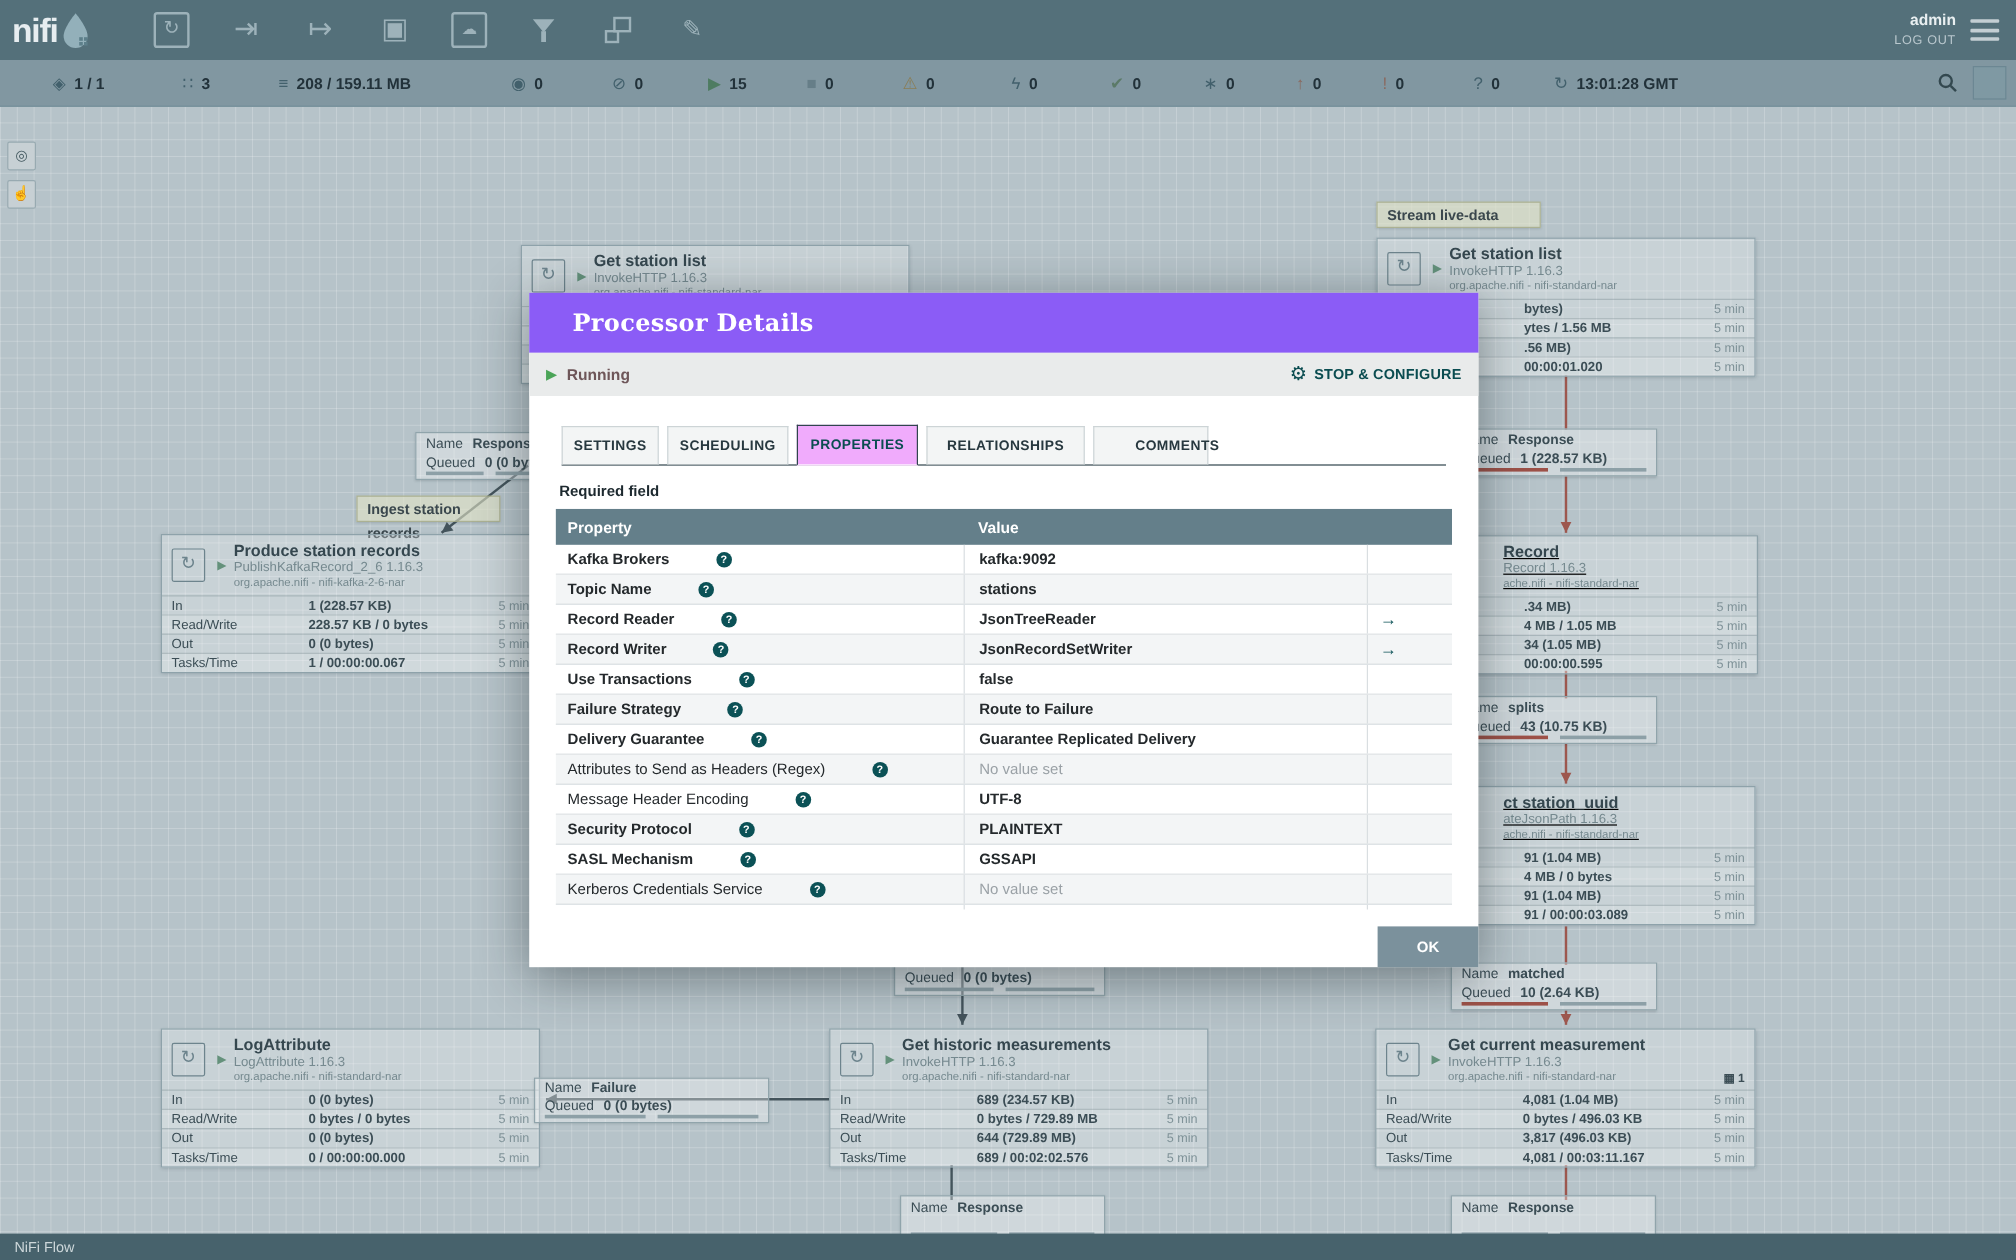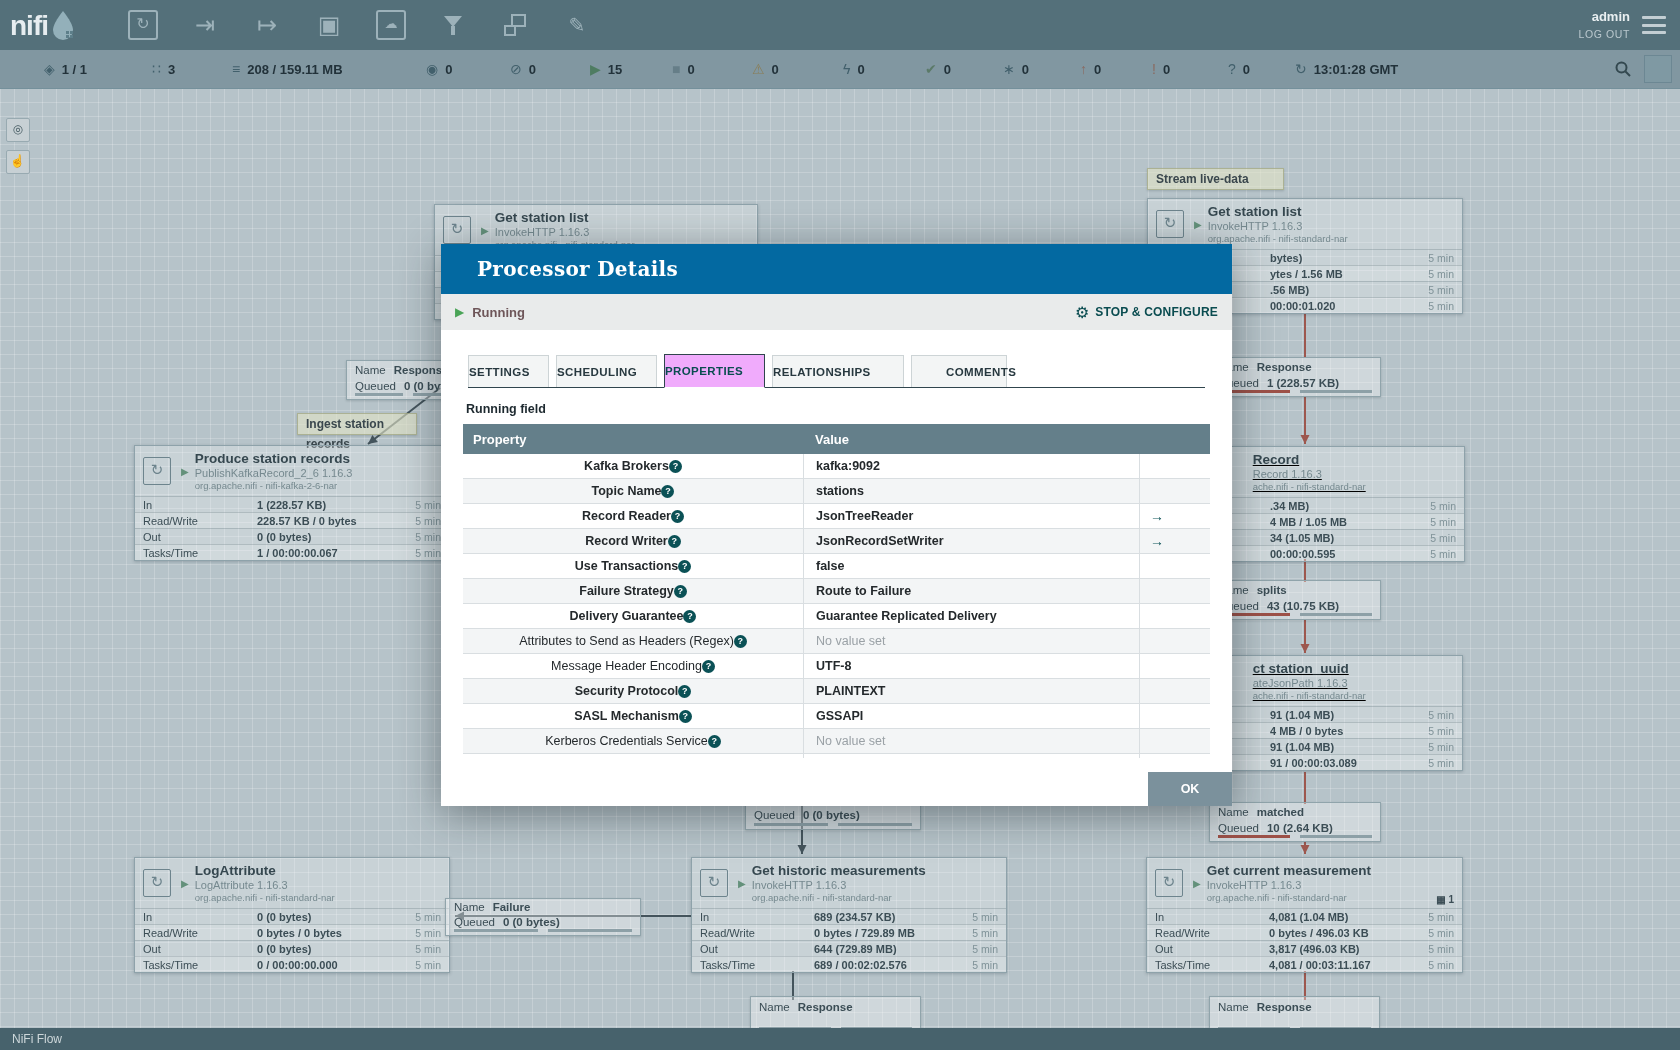--- a/index.html
+++ b/index.html
@@ -56,40 +56,40 @@
   .crow{display:flex;height:17px;align-items:center;padding:1px 8px 0;font-size:11.5px;color:#3b4d55;gap:8px;white-space:nowrap;}
   .cv{font-weight:600;}
   .cbars{margin-top:auto;display:flex;gap:10px;padding:0 8px 3px;}
   .cbars span{height:3px;flex:1;}
   .bar-red{background:#9d5148;}
   .bar-gray{background:#8da0a7;}
   #flowfooter{position:absolute;left:0;top:940px;width:1680px;height:22px;background:#47626c;z-index:3;display:flex;align-items:center;}
   #flowfooter .bc{font-size:12px;color:#cdd7da;margin-left:12px;}
   
   #dialog{position:absolute;left:441px;top:244px;width:791px;height:562px;background:#fff;z-index:10;box-shadow:0 8px 40px rgba(20,30,35,.45);}
-  #dlg-header{height:50px;background:#0369a1;display:flex;align-items:center;}
+  #dlg-header{height:50px;background:#8b5cf6;display:flex;align-items:center;}
   #dlg-title{font-family:"DejaVu Serif",serif;font-weight:bold;font-size:20px;color:#fff;margin-left:36px;letter-spacing:.3px;}
   #dlg-status{height:36px;background:#e9ebeb;display:flex;align-items:center;padding:0 14px;}
   .runplay{color:#4aa457;font-size:12px;margin-right:8px;}
   #dlg-runlabel{font-size:13px;font-weight:700;color:#6e5659;}
   #dlg-stopcfg{margin-left:auto;display:flex;align-items:center;gap:6px;cursor:pointer;}
   #dlg-stopcfg .gear{color:#0a4c50;font-size:16px;}
   #dlg-stopcfg .sctxt{font-size:12px;font-weight:700;color:#0a4c50;letter-spacing:.2px;}
   #tabbar{margin:24px 27px 0;border-bottom:1px solid #30454d;display:flex;gap:7px;align-items:flex-end;}
-  .tab{height:32px;line-height:32px;font-size:11.5px;font-weight:700;letter-spacing:.4px;color:#27383f;background:#f3f5f5;border:1px solid #cdd4d6;border-bottom:none;box-sizing:border-box;cursor:pointer;}
+  .tab{height:32px;line-height:32px;text-align:center;font-size:11.5px;font-weight:700;letter-spacing:.4px;color:#27383f;background:#f3f5f5;border:1px solid #cdd4d6;border-bottom:none;box-sizing:border-box;cursor:pointer;}
   .tab.sel{background:#f0abfc;border:1px solid #30454d;border-bottom:1px solid #fff;height:34px;line-height:33px;margin-bottom:-1px;color:#0a4c50;}
   #reqnote{margin:14px 0 8px 25px;font-size:12.5px;font-weight:700;color:#1d292f;}
   #tablewrap{margin:0 22px;height:334px;overflow:hidden;}
   #theader{display:flex;height:30px;background:#647f8a;align-items:center;color:#fff;font-size:13px;font-weight:700;}
   .col-p{width:340px;box-sizing:border-box;padding-left:10px;}
   .col-v{width:336px;box-sizing:border-box;padding-left:12px;}
   .col-x{flex:1;box-sizing:border-box;padding-left:10px;}
   .trow{display:flex;height:24px;align-items:center;border-bottom:1px solid #d9dee1;font-size:12.5px;color:#24292c;}
   .trow.even{background:#f3f5f6;}
-  .trow .col-p{display:flex;align-items:center;justify-content:center;padding-right:10px;height:100%;}
+  .trow .col-p{display:flex;align-items:center;justify-content:flex-start;padding-right:10px;height:100%;gap:39px;}
   .trow .col-v{border-left:1px solid #d9dee1;height:100%;display:flex;align-items:center;}
   .trow .col-x{border-left:1px solid #d9dee1;height:100%;display:flex;align-items:center;}
   .trow.req .propname{font-weight:700;}
   .valtext{font-weight:600;}
   .trow.unset .valtext{color:#9aa1a6;font-weight:400;}
   .help{width:13px;height:13px;border-radius:50%;background:#0b5156;color:#fff;font-size:9px;font-weight:700;line-height:13px;text-align:center;flex:none;cursor:pointer;}
   .golink{color:#0b5156;font-weight:700;font-size:14px;cursor:pointer;}
   .trow.partial{height:16px;overflow:hidden;align-items:flex-start;}
   .trow.partial .col-p,.trow.partial .col-v,.trow.partial .col-x{padding-top:6px;align-items:flex-start;}
   #okbtn{position:absolute;right:0;bottom:0;width:84px;height:34px;background:#7b919c;color:#fff;font-size:12.5px;font-weight:700;display:flex;align-items:center;justify-content:center;cursor:pointer;}
@@ -631,21 +631,21 @@
       <span class="sctxt">STOP &amp; CONFIGURE</span>
     </span>
   </div>
   <div id="tabbar">
       <div class="tab" style="width: 81px;"><span>SETTINGS</span></div>
       <div class="tab" style="width: 101px;"><span>SCHEDULING</span></div>
       <div class="tab sel" style="width: 101px;"><span>PROPERTIES</span></div>
       <div class="tab" style="width: 132px;"><span>RELATIONSHIPS</span></div>
       <div class="tab" style="width: 96px; padding-left: 34px;"><span>COMMENTS</span></div>
     </div>
-  <div id="reqnote">Running field</div>
+  <div id="reqnote">Required field</div>
   <div id="tablewrap">
     <div id="theader">
       <div class="col-p">Property</div>
       <div class="col-v">Value</div>
       <div class="col-x"></div>
     </div>
     <div id="tbody">
         <div class="trow req">
     <div class="col-p">
       <span class="propname">Kafka Brokers</span>

